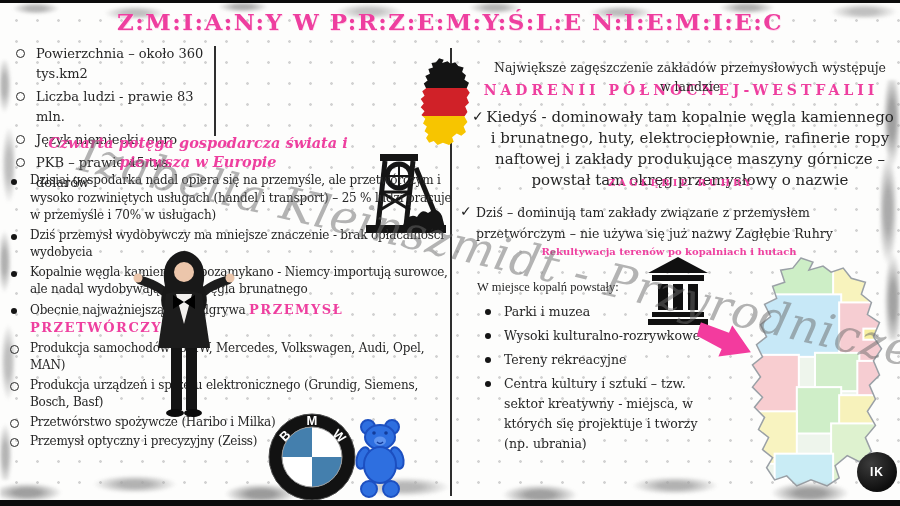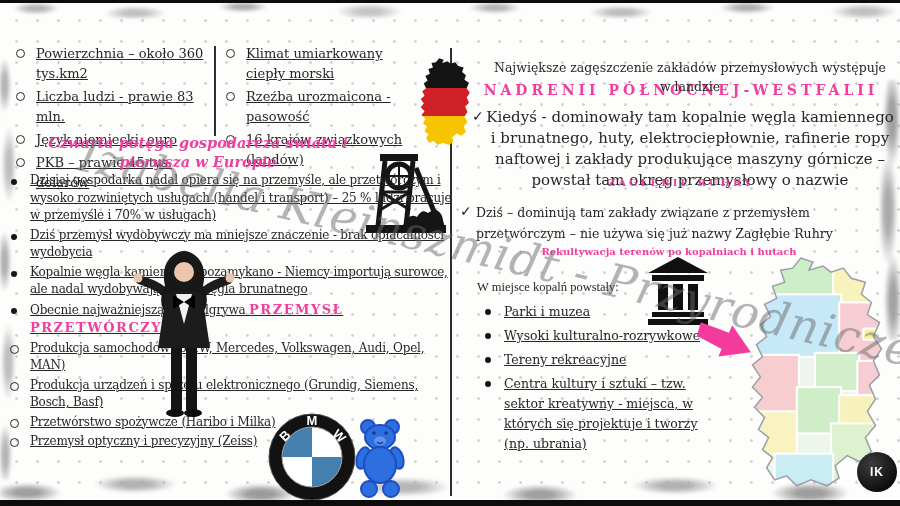--- a/index.html
+++ b/index.html
@@ -45,21 +45,21 @@
     radial-gradient(13px 70px at 65% 85%, #939393 25%, transparent 70%);}
 
   .abs{position:absolute;}
   .pink{color:#ee3f9f;}
   .center{text-align:center;}
 
   .title{top:8px;left:0;width:100%;text-align:center;font-size:23px;font-weight:bold;
     letter-spacing:1.5px;color:#ee3f9f;z-index:3;text-shadow:0.5px 0.5px 0 #ffd7ec;}
 
   ul.plain{list-style:none;margin:0;padding:0;}
-  ul.plain li{position:relative;padding-left:22px;text-decoration:underline;}
+  ul.plain li{position:relative;padding-left:22px;}
   ul.circles li::before{content:"";position:absolute;left:2px;top:5px;width:7px;height:7px;
     border:1.4px solid #2a2a2a;border-radius:50%;}
   ul.dots li::before{content:"";position:absolute;left:3px;top:7px;width:6px;height:6px;
     background:#151515;border-radius:50%;}
 
   .facts{top:44px;font-size:13px;line-height:20px;z-index:3;}
   .facts li{margin-bottom:3px;}
   .facts-1{left:14px;width:202px;}
   .facts-2{left:224px;width:194px;}
   .vline{width:1.5px;background:#2e2e2e;z-index:2;}
@@ -112,33 +112,29 @@
 <body>
 
 <div class="page">
 
   <div class="bar bar-top"></div>
   <div class="grunge g-top"></div>
   <div class="grunge g-bottom"></div>
   <div class="grunge g-left"></div>
   <div class="grunge g-right"></div>
 
+  <div class="abs title">Z:M:I:A:N:Y W P:R:Z:E:M:Y:Ś:L:E N:I:E:M:I:E:C</div>
 
   <ul class="abs plain circles facts facts-1">
     <li>Powierzchnia – około 360 tys.km2</li>
     <li>Liczba ludzi - prawie 83 mln.</li>
     <li>Język niemiecki, euro</li>
     <li>PKB – prawie 45 tys. dolarów</li>
   </ul>
   <div class="abs vline vline-1"></div>
-  <ul class="abs plain circles facts facts-2">
-    <li>Klimat umiarkowany ciepły morski</li>
-    <li>Rzeźba urozmaicona - pasowość</li>
-    <li>16 krajów związkowych (landów)</li>
-  </ul>
   <div class="abs vline vline-2"></div>
 
   <div class="abs econ-heading pink center">Czwarta potęga gospodarcza świata i pierwsza w Europie</div>
 
   <div class="abs left-main">
     <ul class="plain dots">
       <li>Dzisiaj gospodarka nadal opiera się na przemyśle, ale przetwórczym i wysoko rozwiniętych usługach (handel i transport) – 25 % ludzi pracuje w przemyśle i 70% w usługach)</li>
       <li>Dziś przemysł wydobywczy ma mniejsze znaczenie - brak opłacalności wydobycia</li>
       <li>Kopalnie węgla kamiennego pozamykano - Niemcy importują surowce, ale nadal wydobywają sporo węgla brunatnego</li>
       <li><span>Obecnie najważniejszą rolę odgrywa </span><span class="pink hl">PRZEMYSŁ PRZETWÓRCZY</span></li>

